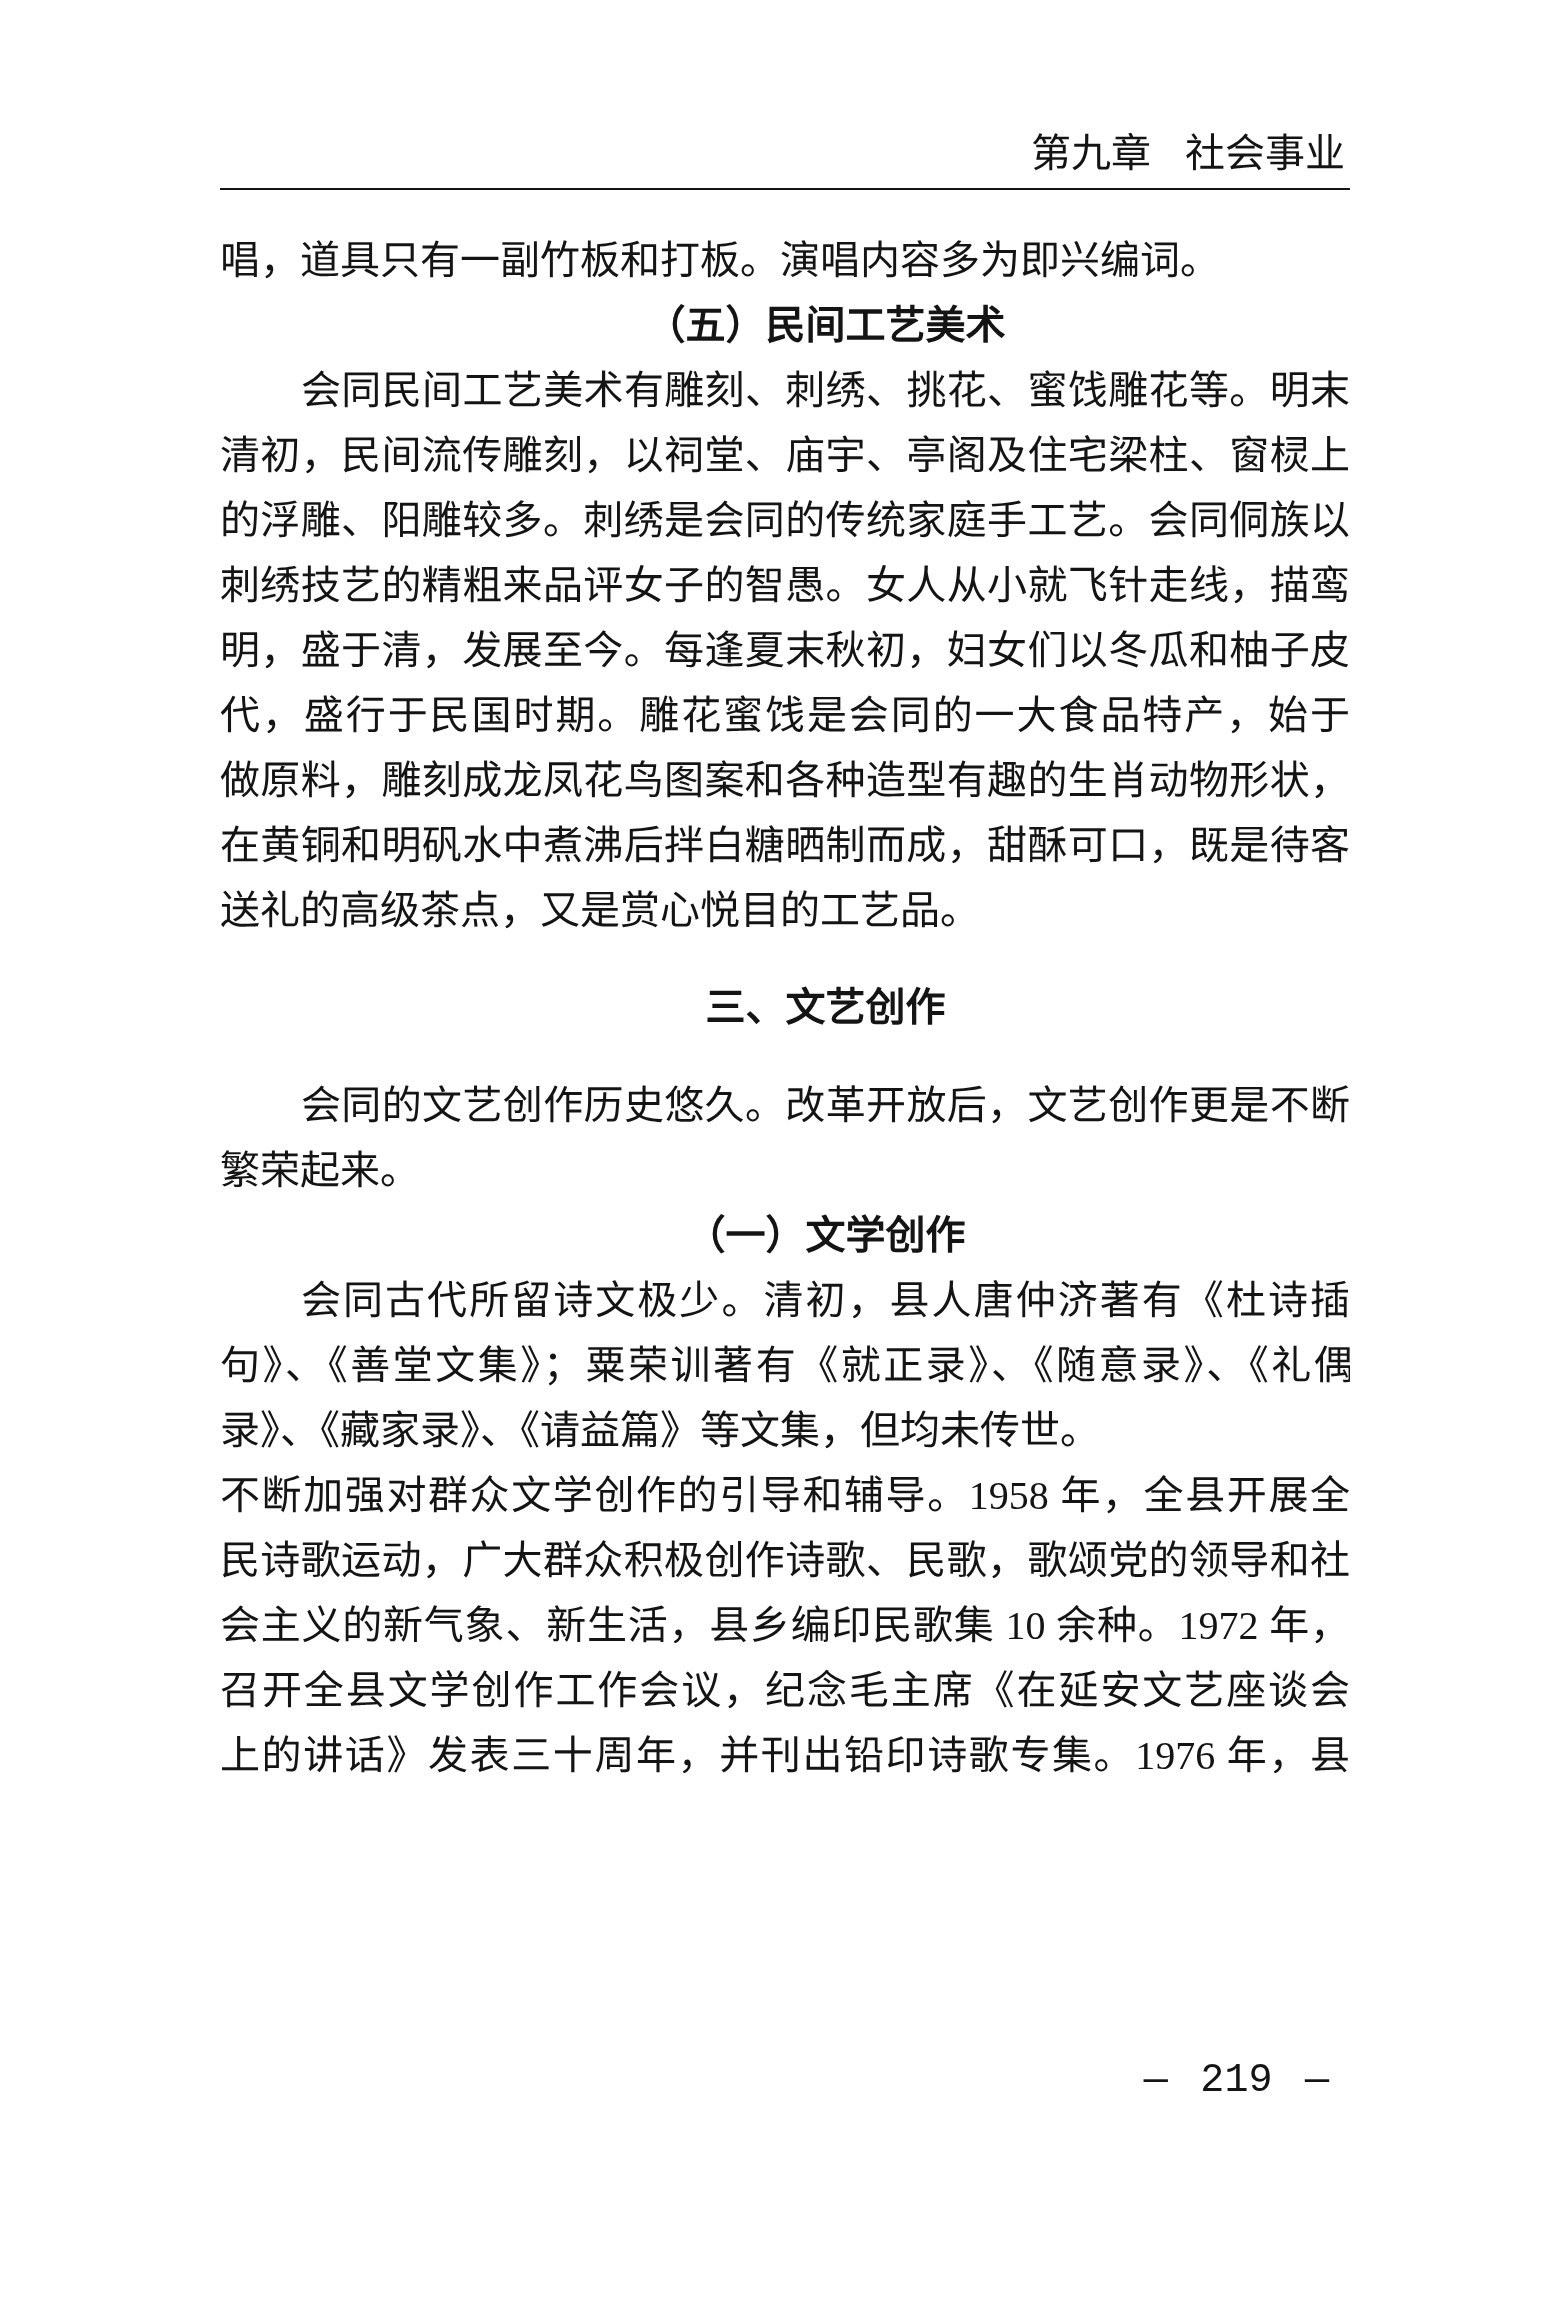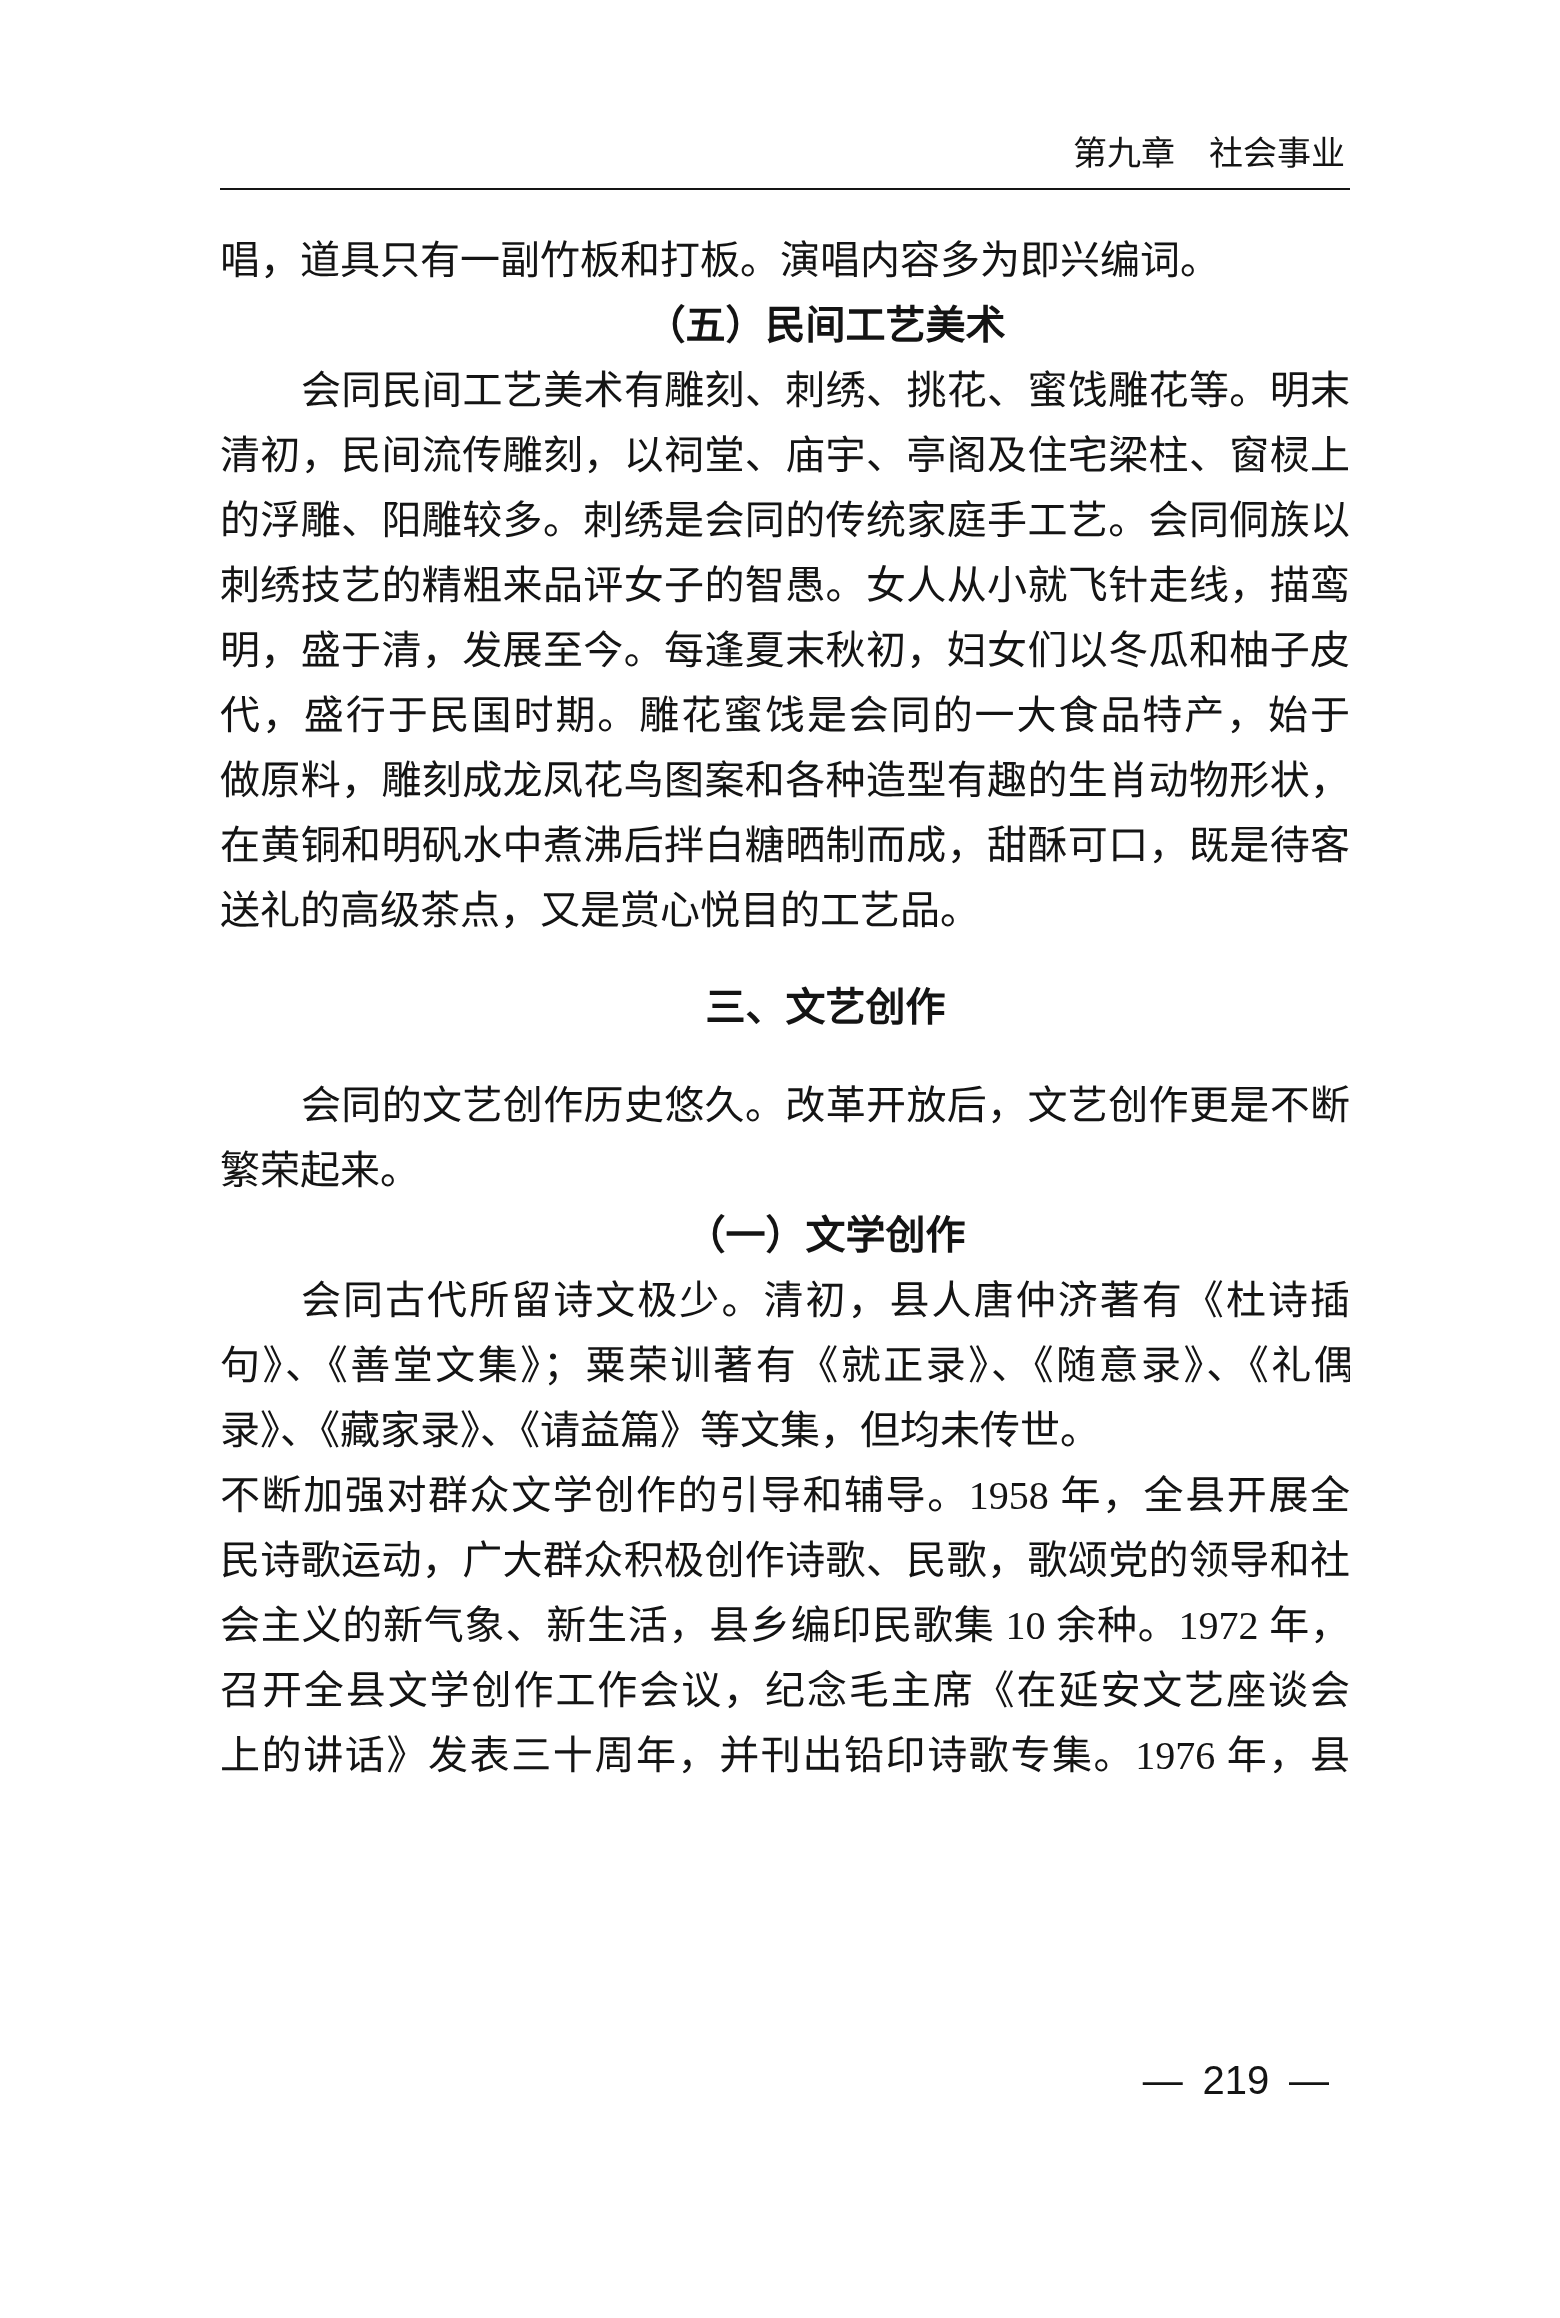--- a/index.html
+++ b/index.html
@@ -12,21 +12,21 @@
       background: #ffffff;
       position: relative;
       overflow: hidden;
       color: #141414;
       font-family: "Liberation Serif", "DejaVu Serif", serif;
     }
     .running-head {
       position: absolute;
       right: 215px;
       top: 137px;
-      font-size: 34px;
+      font-size: 40px;
       line-height: 34px;
       white-space: nowrap;
       font-family: "Liberation Serif", "DejaVu Serif", serif;
     }
     .running-head .title { margin-left: 34px; }
     .head-rule {
       position: absolute;
       left: 220px;
       top: 188px;
       width: 1130px;
@@ -69,21 +69,21 @@
     }
     .folio {
       position: absolute;
       right: 231px;
       top: 2048px;
       height: 65px;
       line-height: 65px;
       font-size: 40px;
       word-spacing: 8.6px;
       white-space: nowrap;
-      font-family: Liberation Sans, sans-serif;
+      font-family: Liberation Mono, monospace;
     }
   </style>
 </head>
 <body>
 
 <div class="running-head">
   <span class="chapter">第九章</span><span class="title">社会事业</span>
 </div>
 <div class="head-rule"></div>
 

